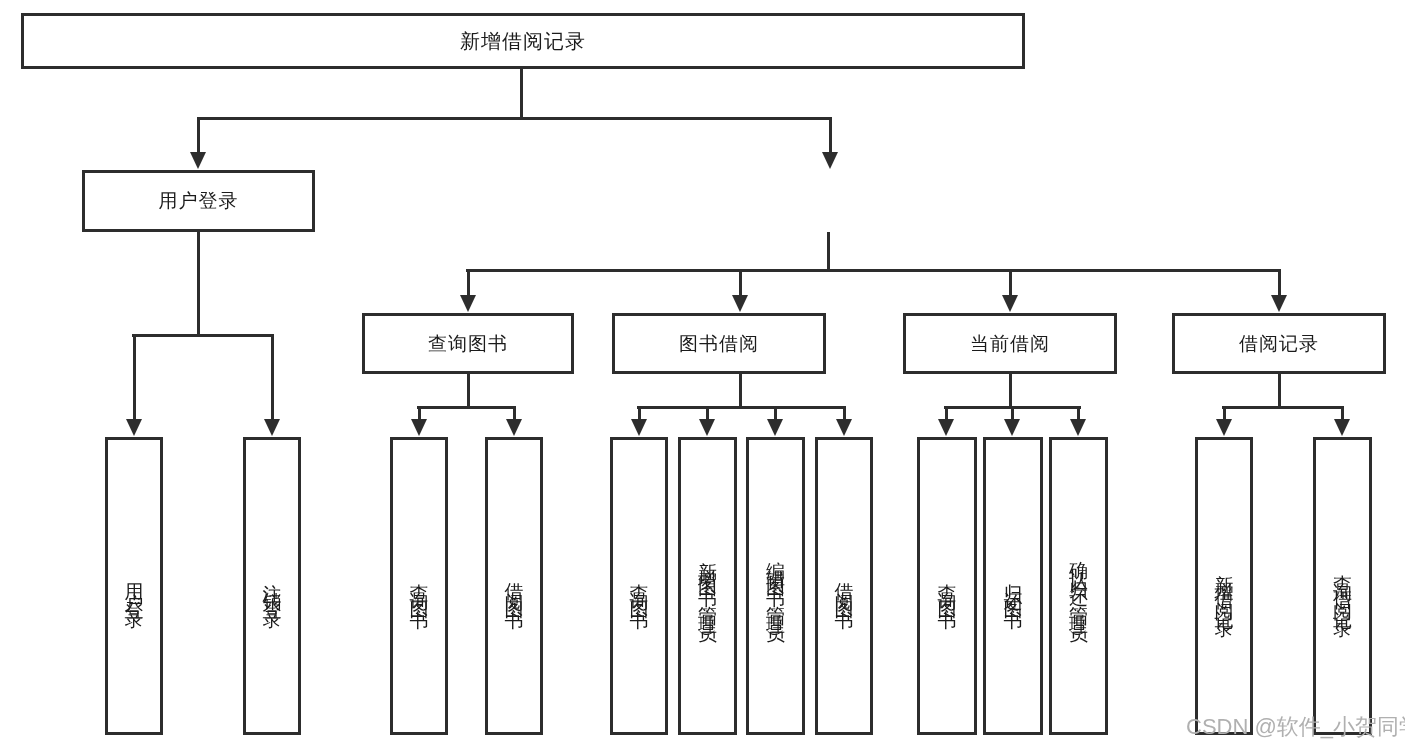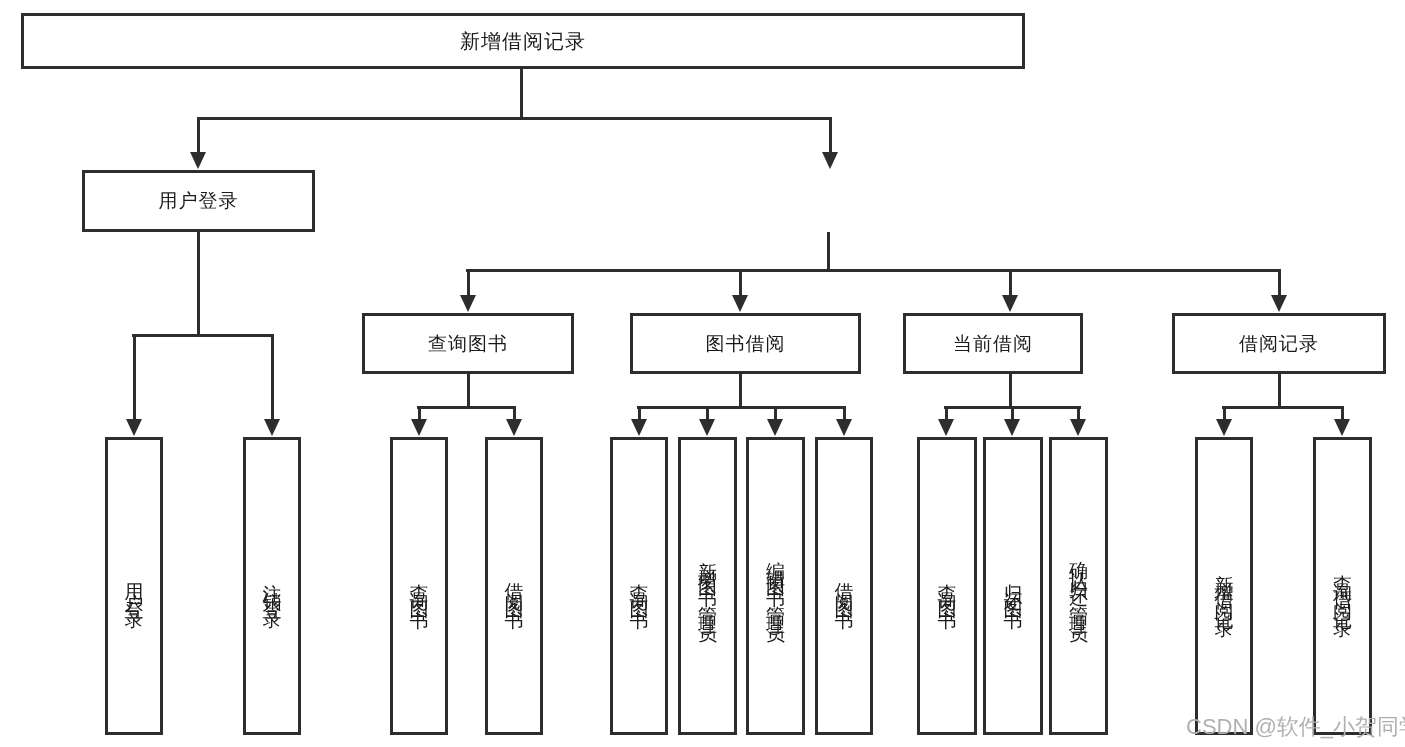--- a/index.html
+++ b/index.html
@@ -123,22 +123,22 @@
   <div class="v" style="left:1223px;top:409px;height:11px;"></div>
   <div class="arrow" style="left:1216px;top:419px;"></div>
   <div class="v" style="left:1341px;top:409px;height:11px;"></div>
   <div class="arrow" style="left:1334px;top:419px;"></div>
 
   <div class="node root" style="left:21px;top:13px;width:1004px;height:56px;">新增借阅记录</div>
 
   <div class="node" style="left:82px;top:170px;width:233px;height:62px;">用户登录</div>
 
   <div class="node" style="left:362px;top:313px;width:212px;height:61px;">查询图书</div>
-  <div class="node" style="left:630px;top:313px;width:231px;height:61px;">图书借阅</div>
-  <div class="node" style="left:903px;top:313px;width:180px;height:61px;">当前借阅</div>
+  <div class="node" style="left:612px;top:313px;width:214px;height:61px;">图书借阅</div>
+  <div class="node" style="left:903px;top:313px;width:214px;height:61px;">当前借阅</div>
   <div class="node" style="left:1172px;top:313px;width:214px;height:61px;">借阅记录</div>
 
   <div class="node vert" style="left:105px;top:437px;width:58px;height:298px;">用户登录</div>
   <div class="node vert" style="left:243px;top:437px;width:58px;height:298px;">注销登录</div>
 
   <div class="node vert" style="left:390px;top:437px;width:58px;height:298px;">查询图书</div>
   <div class="node vert" style="left:485px;top:437px;width:58px;height:298px;">借阅图书</div>
 
   <div class="node vert" style="left:610px;top:437px;width:58px;height:298px;">查询图书</div>
   <div class="node vert" style="left:678px;top:437px;width:59px;height:298px;">新增图书（管理员）</div>

